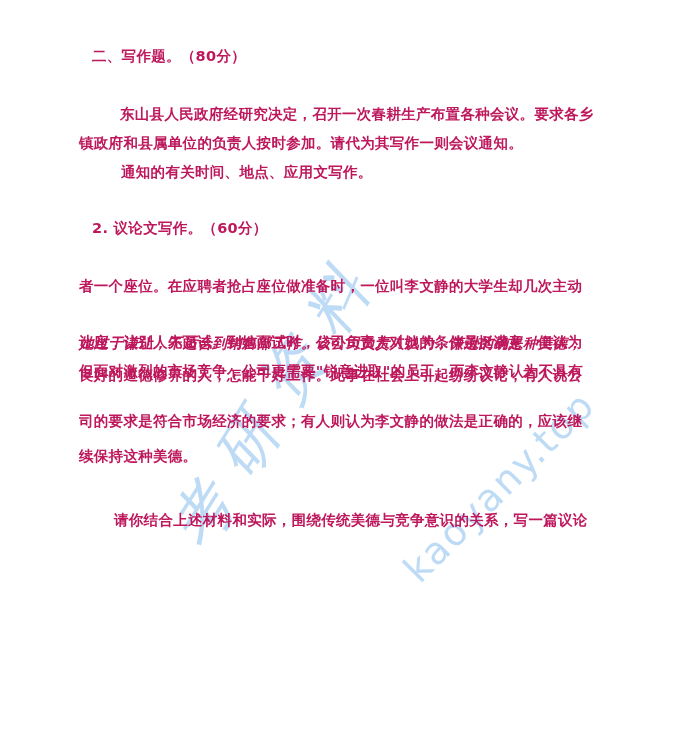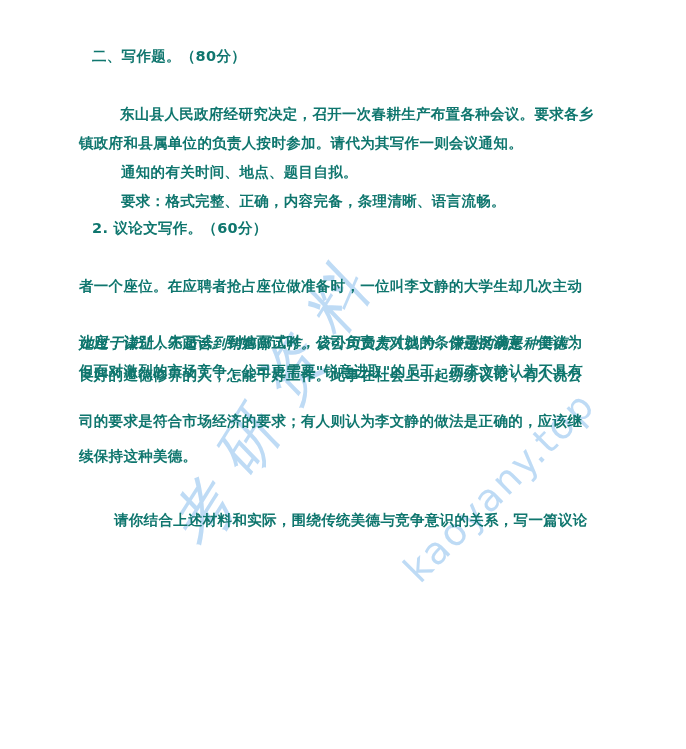--- a/index.html
+++ b/index.html
@@ -1,41 +1,40 @@
 <!DOCTYPE html>
 <html><head>
 <meta charset="utf-8">
 <style>
   html, body { margin: 0; padding: 0; background: #ffffff; }
   body { width: 686px; height: 749px; position: relative; overflow: hidden;
          font-family: "DejaVu Sans", "Liberation Sans", sans-serif; }
   .page { position: absolute; left: 0; top: 0; width: 686px; height: 749px; }
-  .line { position: absolute; font-size: 14.5px; font-weight: bold; color: #0f766e;
+  .line { position: absolute; font-size: 14.5px; font-weight: bold; color: #be185d;
           white-space: nowrap; letter-spacing: 0.3px; line-height: 18px; }
   .wm { position: absolute; color: #a9cff2; pointer-events: none; opacity: 0.75;
         white-space: nowrap; }
   .wm-cn { font-family: "DejaVu Serif", serif; font-size: 62px; font-style: italic;
            transform: rotate(-58deg); transform-origin: left top; letter-spacing: 22px; }
   .wm-en { font-family: "DejaVu Sans", sans-serif; font-size: 38px;
            transform: rotate(-45deg); transform-origin: left top; letter-spacing: 2px; }
 </style>
 </head>
 <body>
 
 <div class="page">
 
   <div class="wm wm-cn" style="left:150px; top:520px;">考研资料</div>
   <div class="wm wm-en" style="left:395px; top:560px;">kaoyany.top</div>
 
   <div class="line" style="left:92px; top:47px;">二、写作题。（80分）</div>
 
   <div class="line" style="left:120px; top:105px;">东山县人民政府经研究决定，召开一次春耕生产布置各种会议。要求各乡</div>
   <div class="line" style="left:79px; top:134px;">镇政府和县属单位的负责人按时参加。请代为其写作一则会议通知。</div>
-  <div class="line" style="left:121px; top:163px;">通知的有关时间、地点、题目自拟。</div>
-  <div class="line" style="left:121px; top:192px;">要求：格式完整、正确，内容完备，条理清晰、语言流畅。</div>
+  <div class="line" style="left:121px; top:163px;">通知的有关时间、地点、应用文写作。</div>
 
   <div class="line" style="left:92px; top:219px;">2. 议论文写作。（60分）</div>
   <div class="line" style="left:79px; top:277px;">者一个座位。在应聘者抢占座位做准备时，一位叫李文静的大学生却几次主动</div>
   <div class="line" style="left:79px; top:305px;margin-top:28px;">让座，让别人先面试。到她面试时，公司负责人对她的条件虽挺满意，但认为</div>
   <div class="line" style="left:79px; top:334px;font-style:italic;">她过于谦让，不适合到销售部工作。该公司负责人认为，谦逊的确是种美德，</div>
   <div class="line" style="left:79px; top:362px;">但面对激烈的市场竞争，公司更需要"锐意进取"的员工。而李文静认为不具有</div>
   <div class="line" style="left:79px; top:366px;">良好的道德修养的人，怎能干好工作。此事在社会上引起纷纷议论，有人说公</div>
   <div class="line" style="left:79px; top:412px;">司的要求是符合市场经济的要求；有人则认为李文静的做法是正确的，应该继</div>
   <div class="line" style="left:79px; top:447px;">续保持这种美德。</div>
   <div class="line" style="left:114px; top:477px;margin-top:34px;">请你结合上述材料和实际，围绕传统美德与竞争意识的关系，写一篇议论</div>

